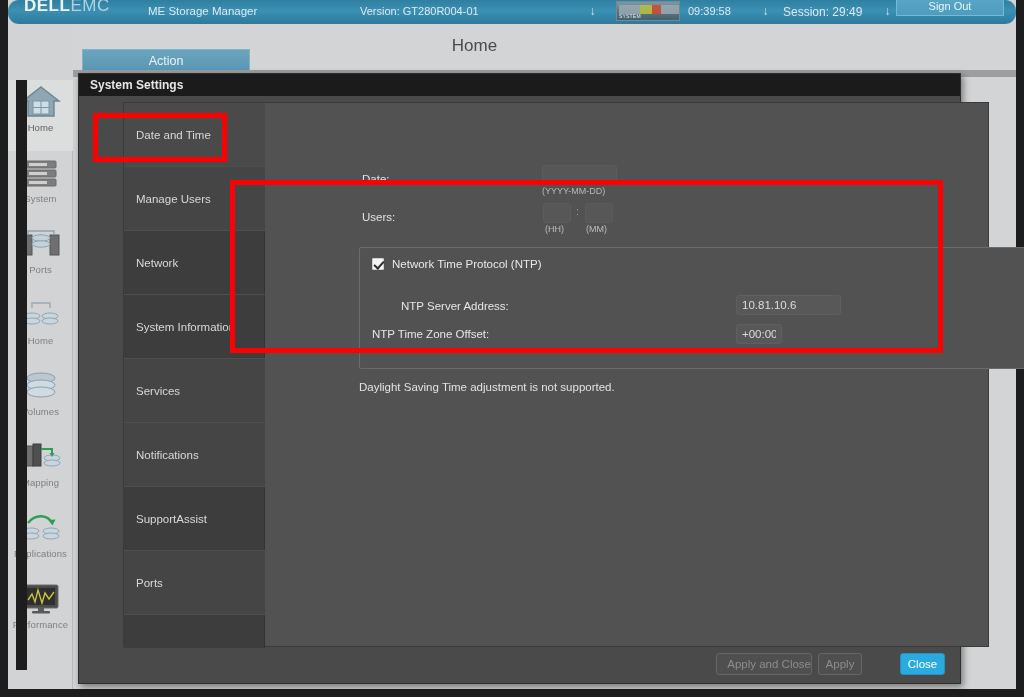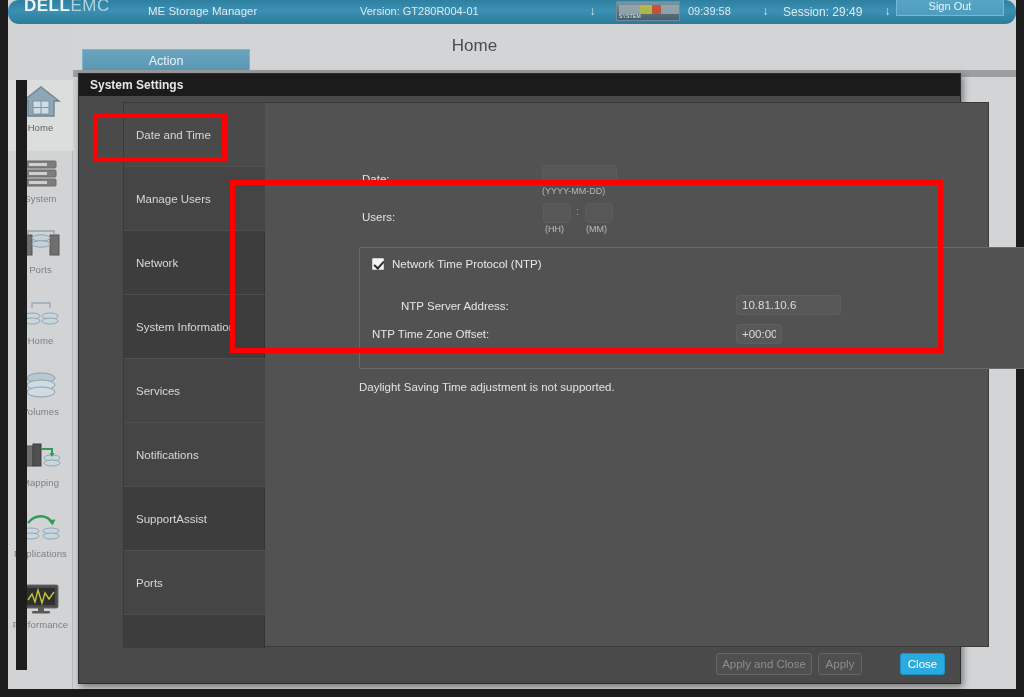--- a/index.html
+++ b/index.html
@@ -217,21 +217,21 @@
   
   .dlg-footer { position: absolute; left: 0; bottom: 0; width: 883px; height: 37px; }
   .btn {
     position: absolute; top: 7px; height: 22px; border-radius: 3px;
     font-size: 11.5px; line-height: 21px; text-align: center; cursor: pointer;
     font-family: "Liberation Sans", sans-serif;
   }
   .btn.ghost {
     background: #4f4f4f; border: 1px solid #666; color: #8d8d8d; cursor: default;
   }
-  .btn-applyclose { right: 150px; width: 96px; }
+  .btn-applyclose { right: 150px; width: 96px; text-align: right; }
   .btn-apply { right: 100px; width: 44px; }
   .btn-close {
     right: 17px; width: 45px;
     background: #29abe2; border: 1px solid #1f93c6; color: #ffffff;
   }
 
   
   svg { display: block; }
 </style>
 </head>

